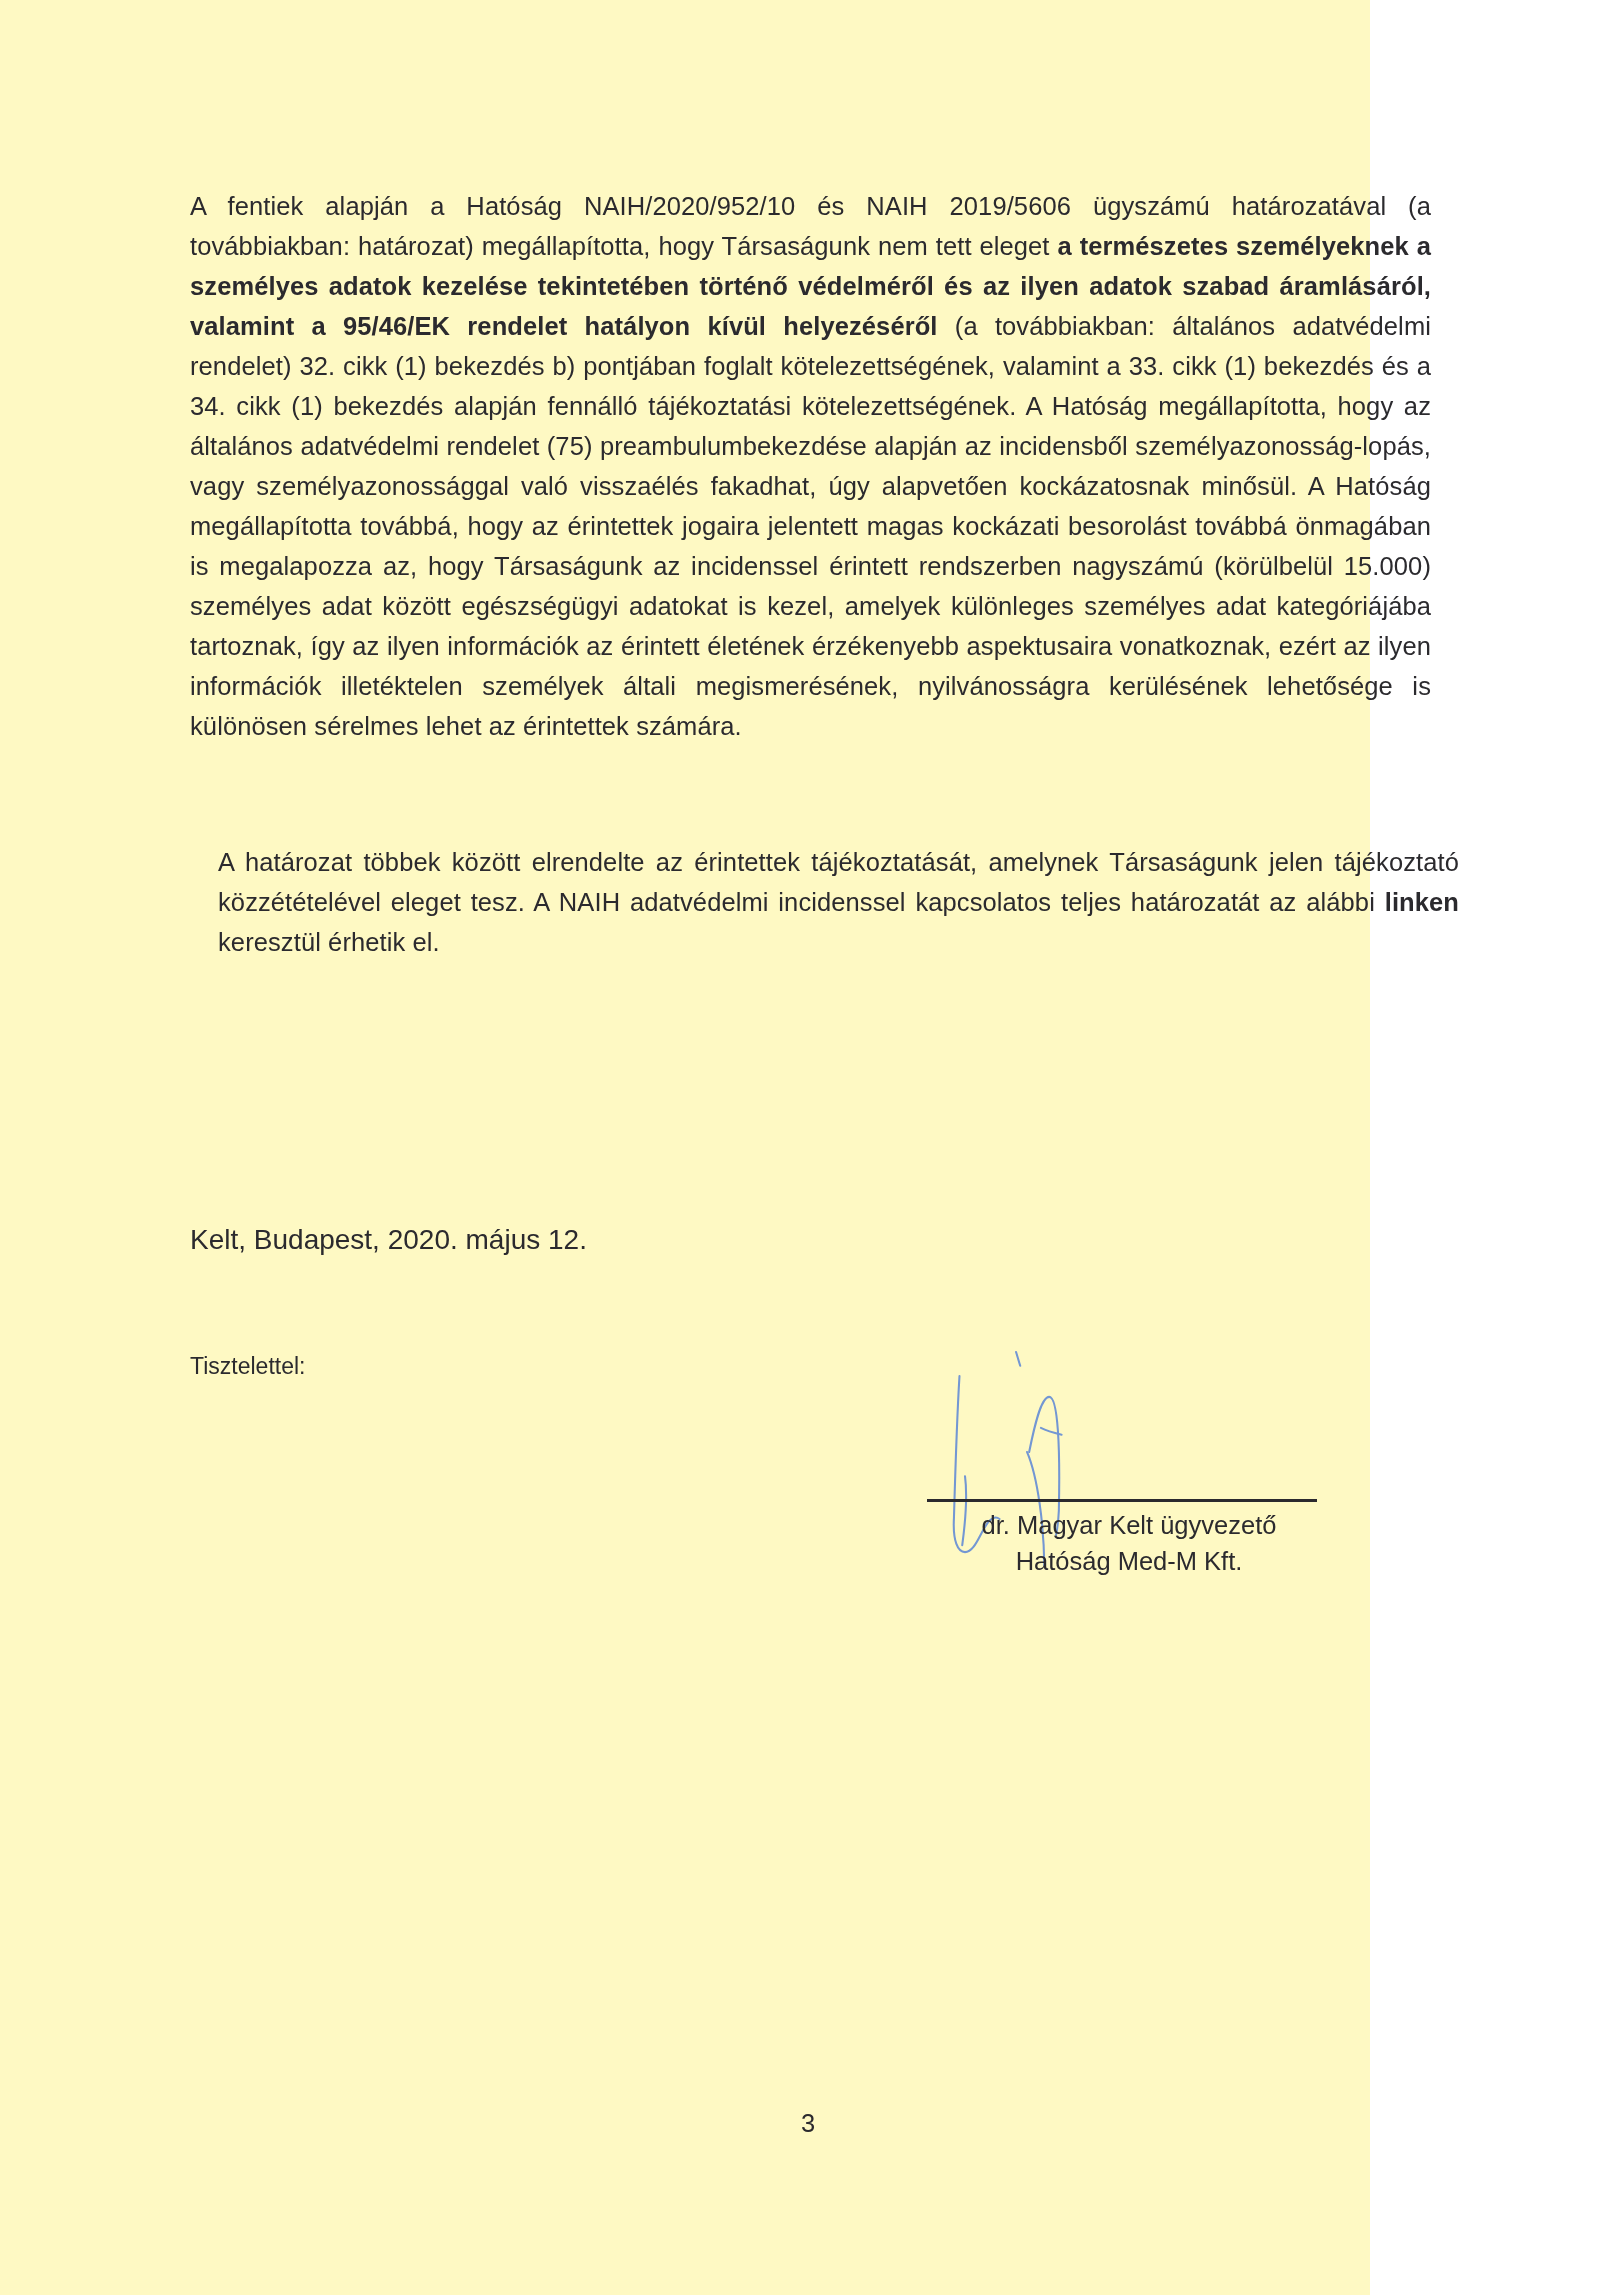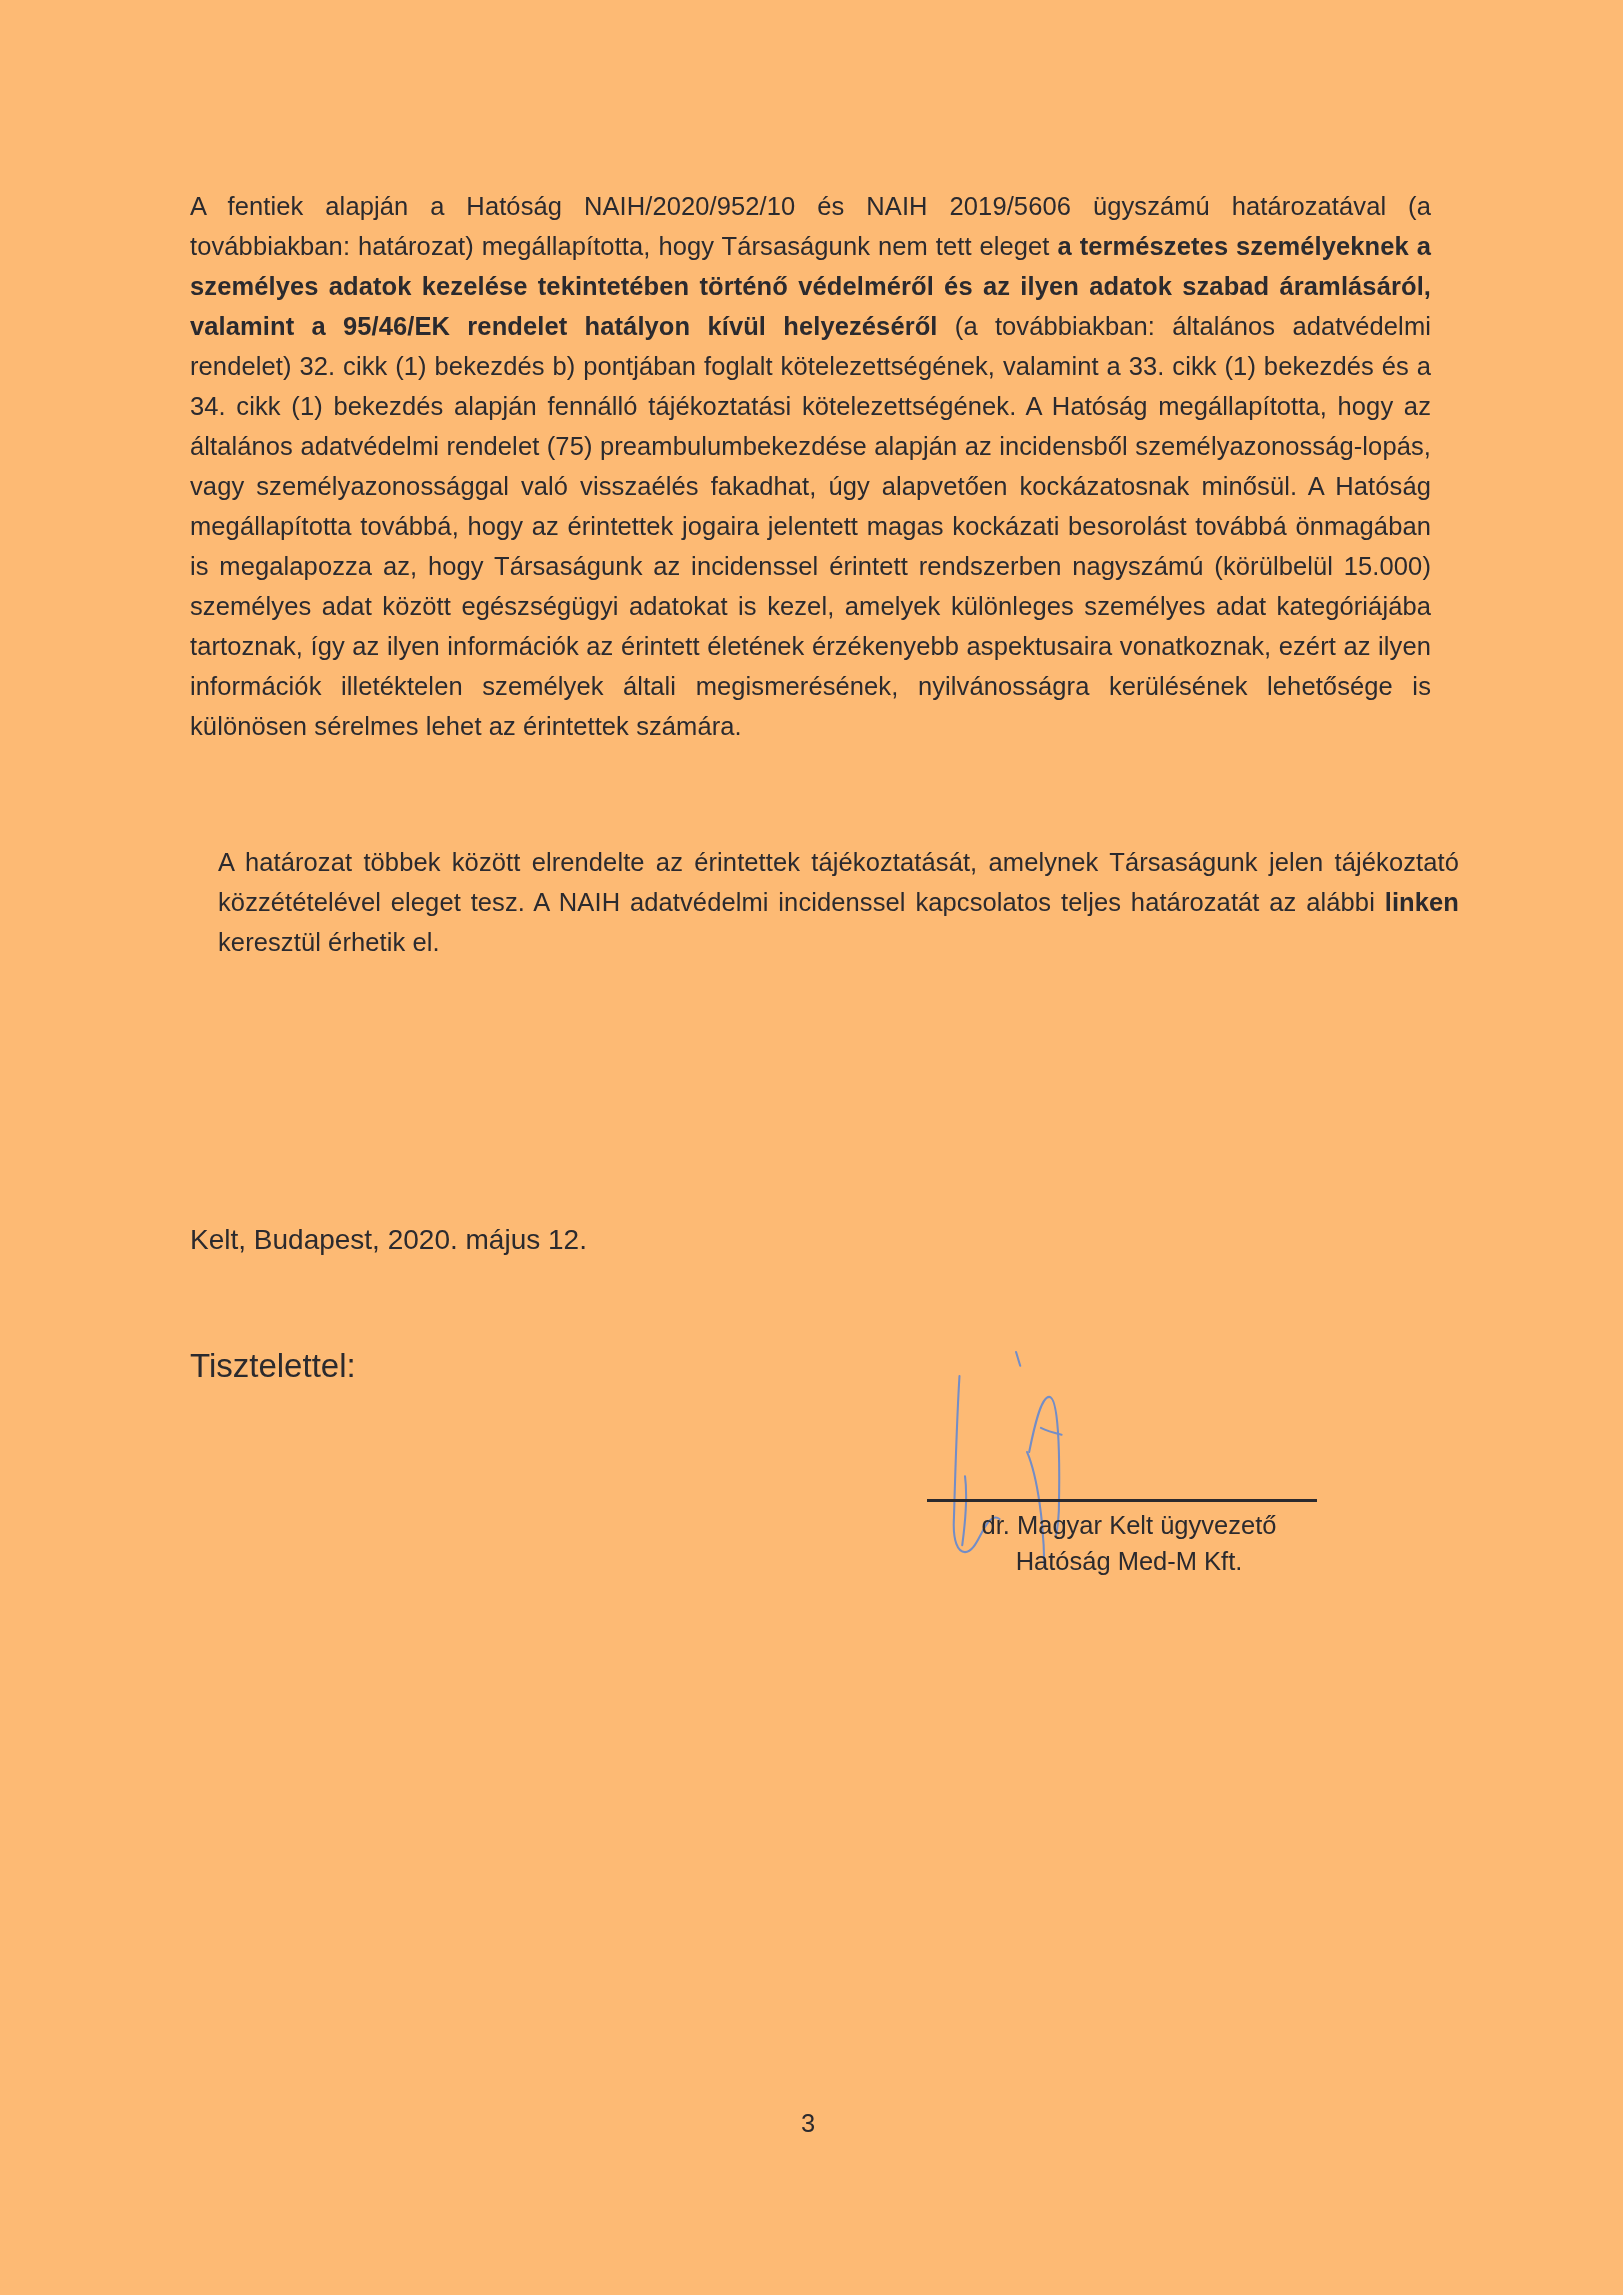--- a/index.html
+++ b/index.html
@@ -1,26 +1,26 @@
 <!DOCTYPE html>
 <html style="font-size:11px"><head>
 <meta charset="utf-8">
 <style>
   html, body { margin: 0; padding: 0; background: #ffffff; }
   body { width: 1623px; height: 2295px; position: relative; overflow: hidden;
          font-family: "Liberation Sans", "DejaVu Sans", sans-serif; color: #2b2a2e; }
-  .page { position: absolute; left: 0; top: 0; width: 1623px; height: 2295px; background: #fdba74; }
+  .page { position: absolute; left: 0; top: 0; width: 1370px; height: 2295px; background: #fef9c3; }
   .para { position: absolute; left: 190px; width: 1241px; font-size: 25.5px; line-height: 40px;
           text-align: justify; text-align-last: left; letter-spacing: 0.1px; }
   .para b { font-weight: bold; }
   #p1 { top: 186px; }
   #p2 { top: 842px; margin-left: 28px; }
   #p3 { top: 1060px; }
   #date { position: absolute; left: 190px; top: 1220px; font-size: 28px; line-height: 40px; }
-  #closing { position: absolute; left: 190px; top: 1346px; font-size: 33px; line-height: 40px; }
+  #closing { position: absolute; left: 190px; top: 1346px; font-size: 23px; line-height: 40px; }
   .sig-line { position: absolute; left: 927px; top: 1499px; width: 390px; height: 2.8px; background: #2b2a2e; }
   .sig-name { position: absolute; left: 927px; width: 390px; text-align: center; font-size: 25.5px; line-height: 36px; }
   #sig-name { top: 1507px; left: 934px; }
   #sig-company { top: 1543px; left: 934px; }
   .signature { position: absolute; left: 896px; top: 1345px; width: 414px; height: 221px; }
   #page-number { position: absolute; left: 801px; top: 2103px; font-size: 25.5px; line-height: 40px; }
 </style>
 </head>
 <body>
 

